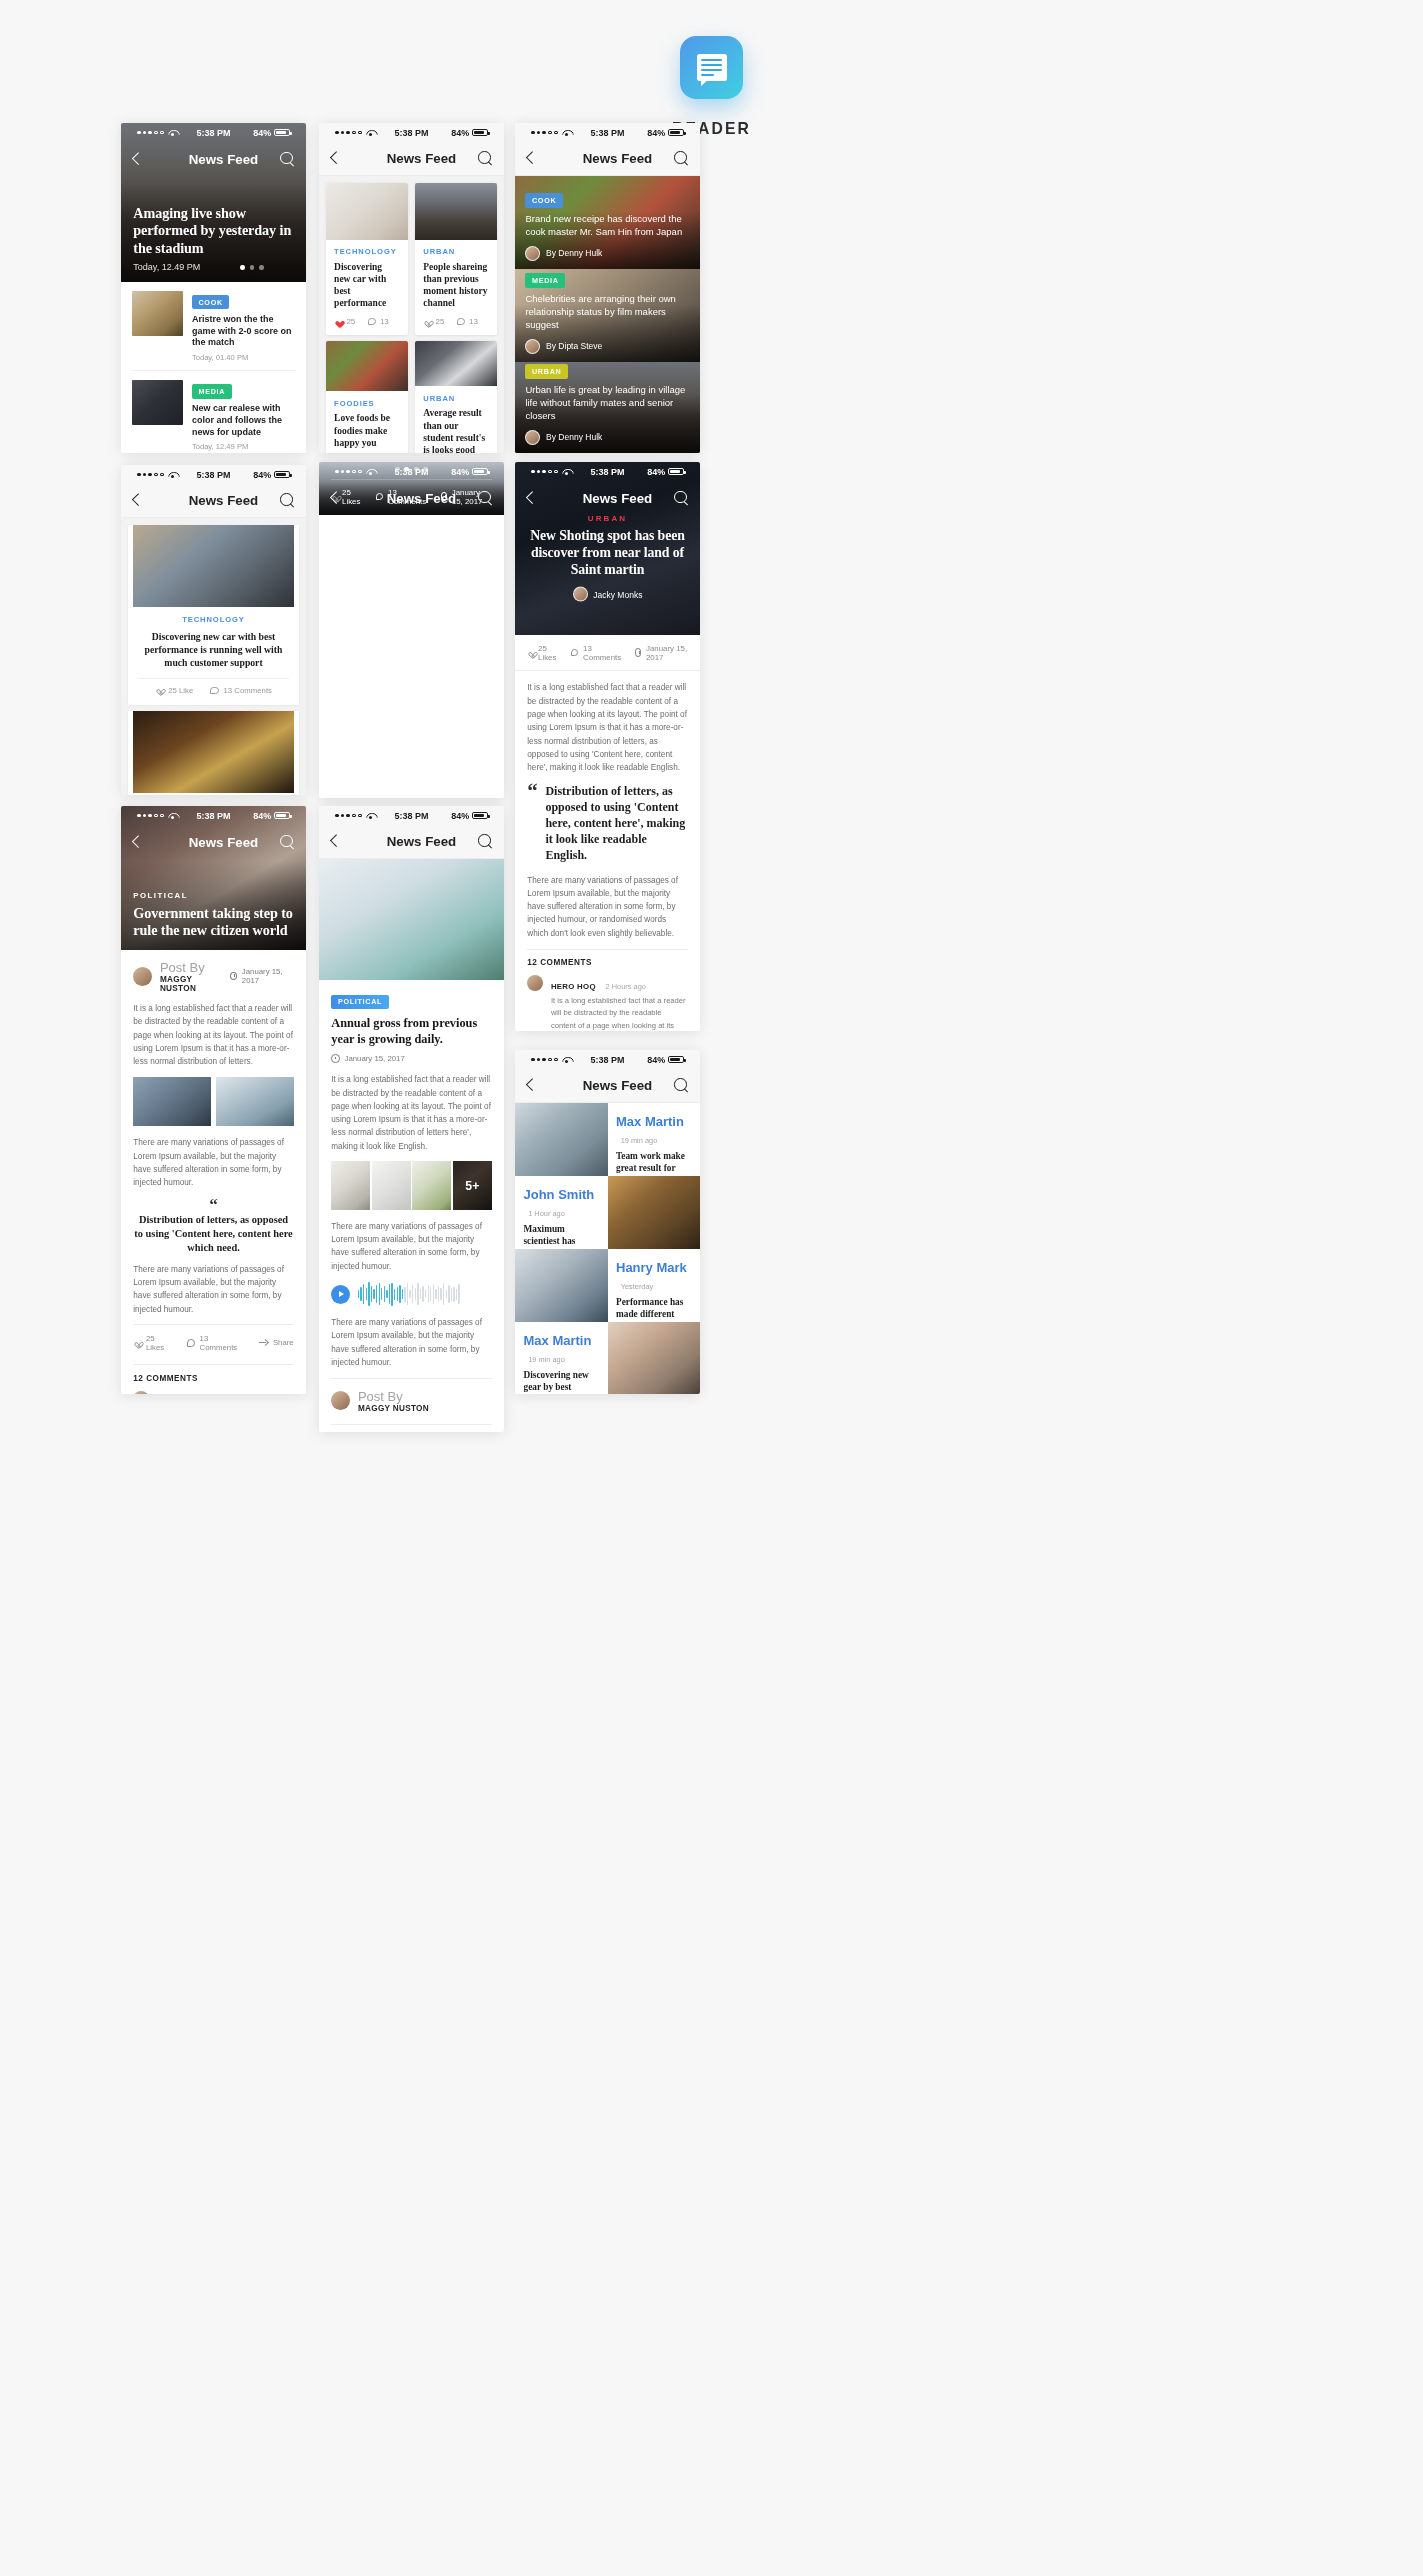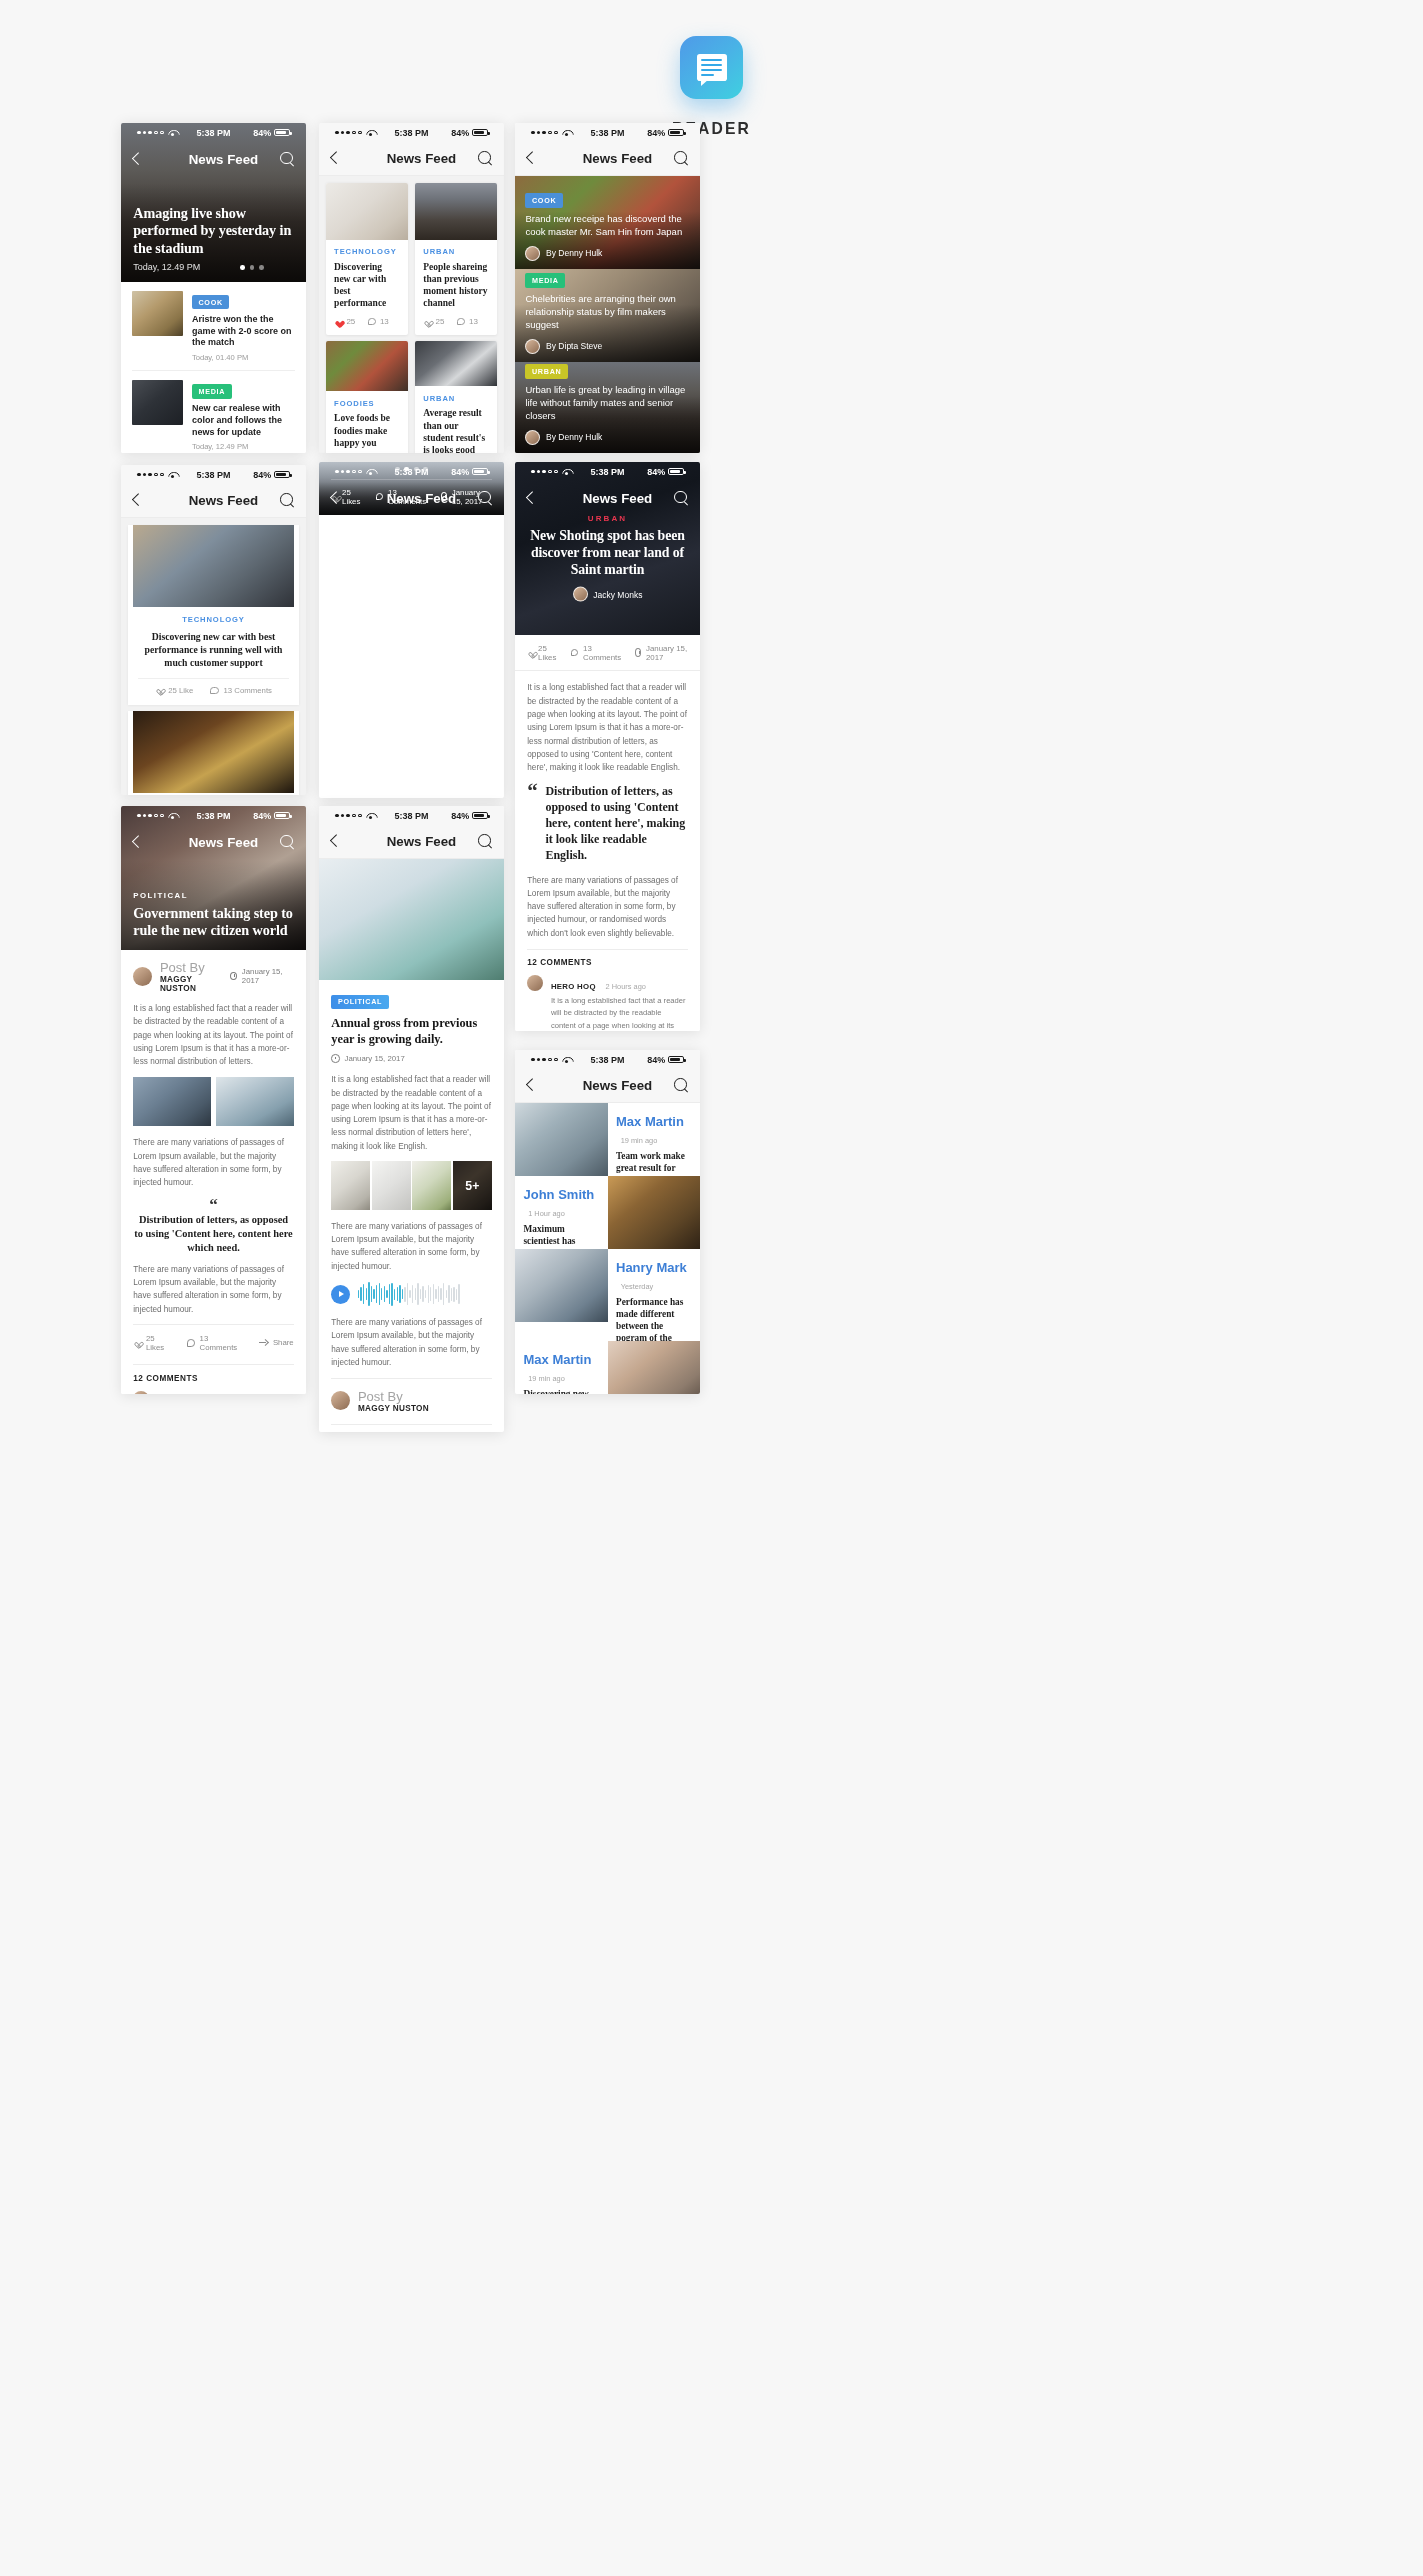--- a/index.html
+++ b/index.html
@@ -868,21 +868,21 @@
                 <span>25</span>
               </span>
             <span class="mi">
                 <span class="cmt"></span>
                 <span>06</span>
               </span>
           </div>
         </div>
         <div class="cell ph ph-coffee" style="height:73px"></div>
         <div class="cell ph ph-pencils" style="height:73px"></div>
-        <div class="cell txt" style="height:92px">
+        <div class="cell txt" style="height:73px">
           <div>
             <span class="nm">Hanry Mark</span>
             <span class="tm">Yesterday</span>
           </div>
           <div class="tt">Performance has made different between the pogram of the hallance</div>
           <div class="metarow" style="margin-top:5.7px">
             <span class="mi">
                 <span class="hrt off"></span>
                 <span>21</span>
               </span>

